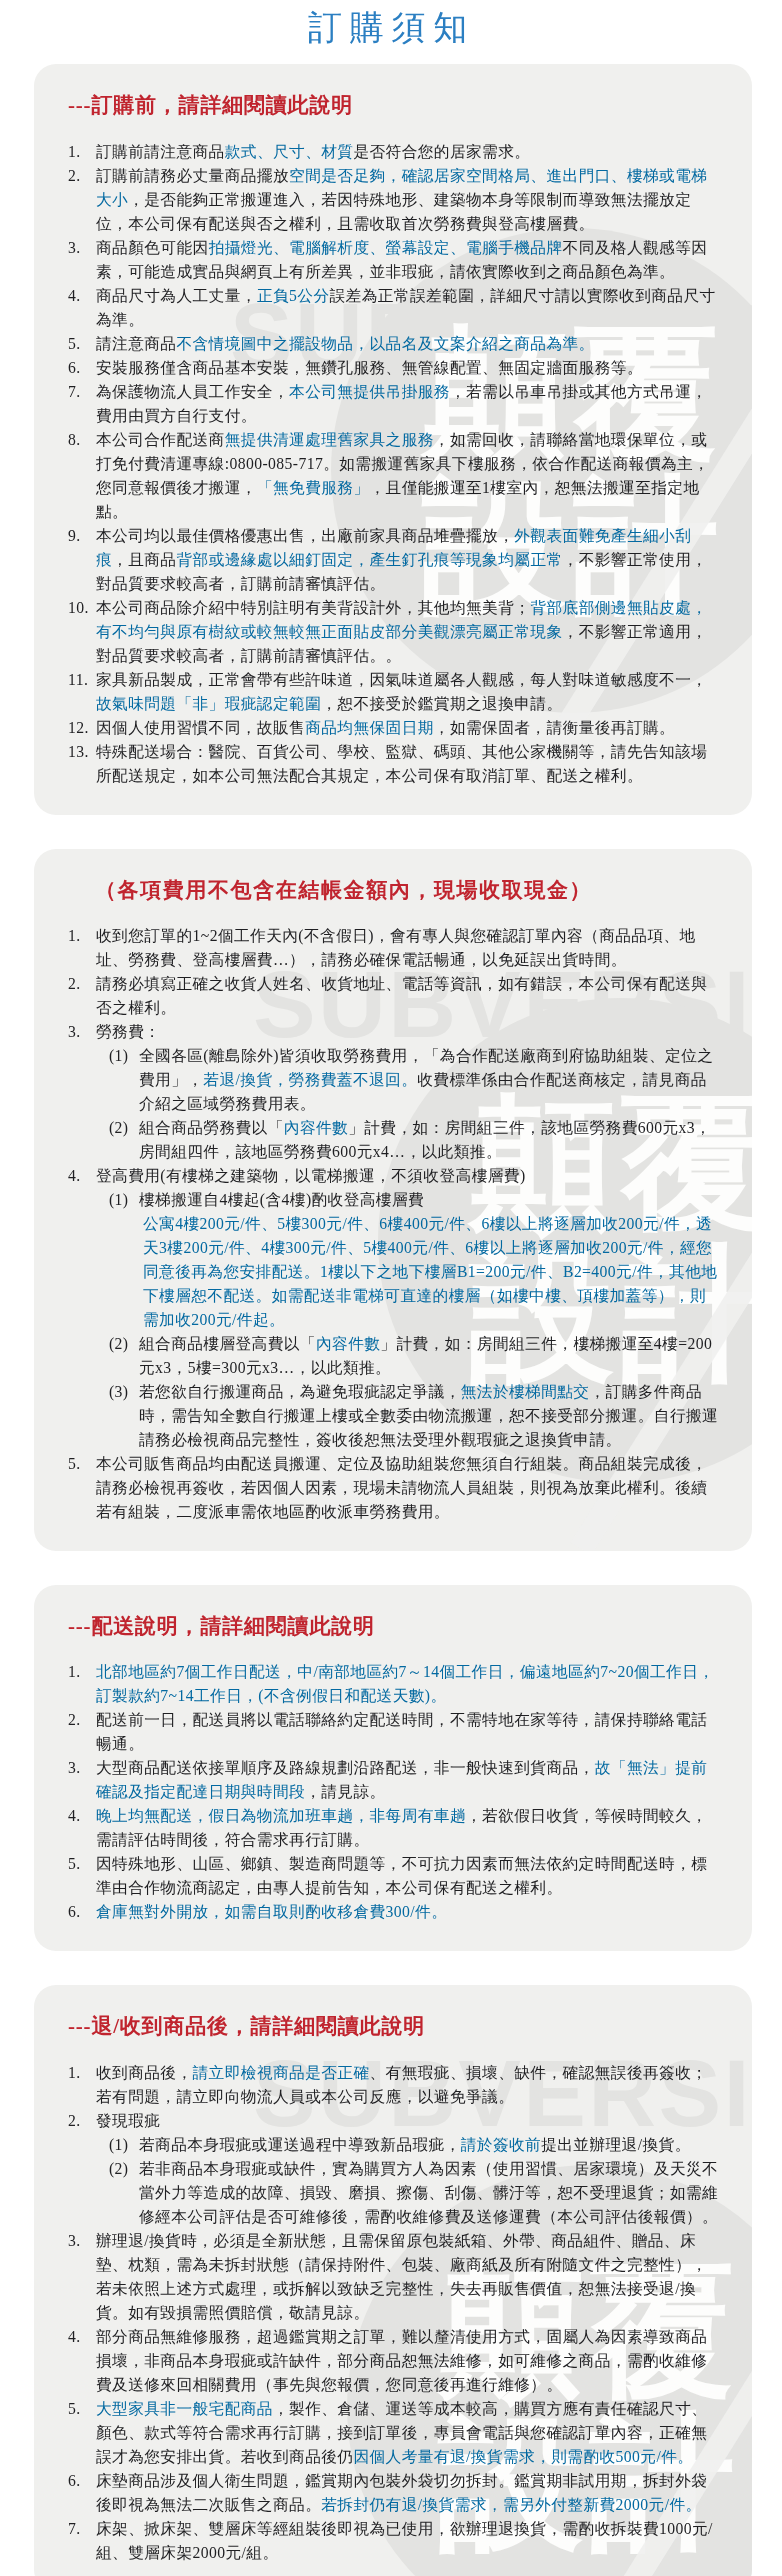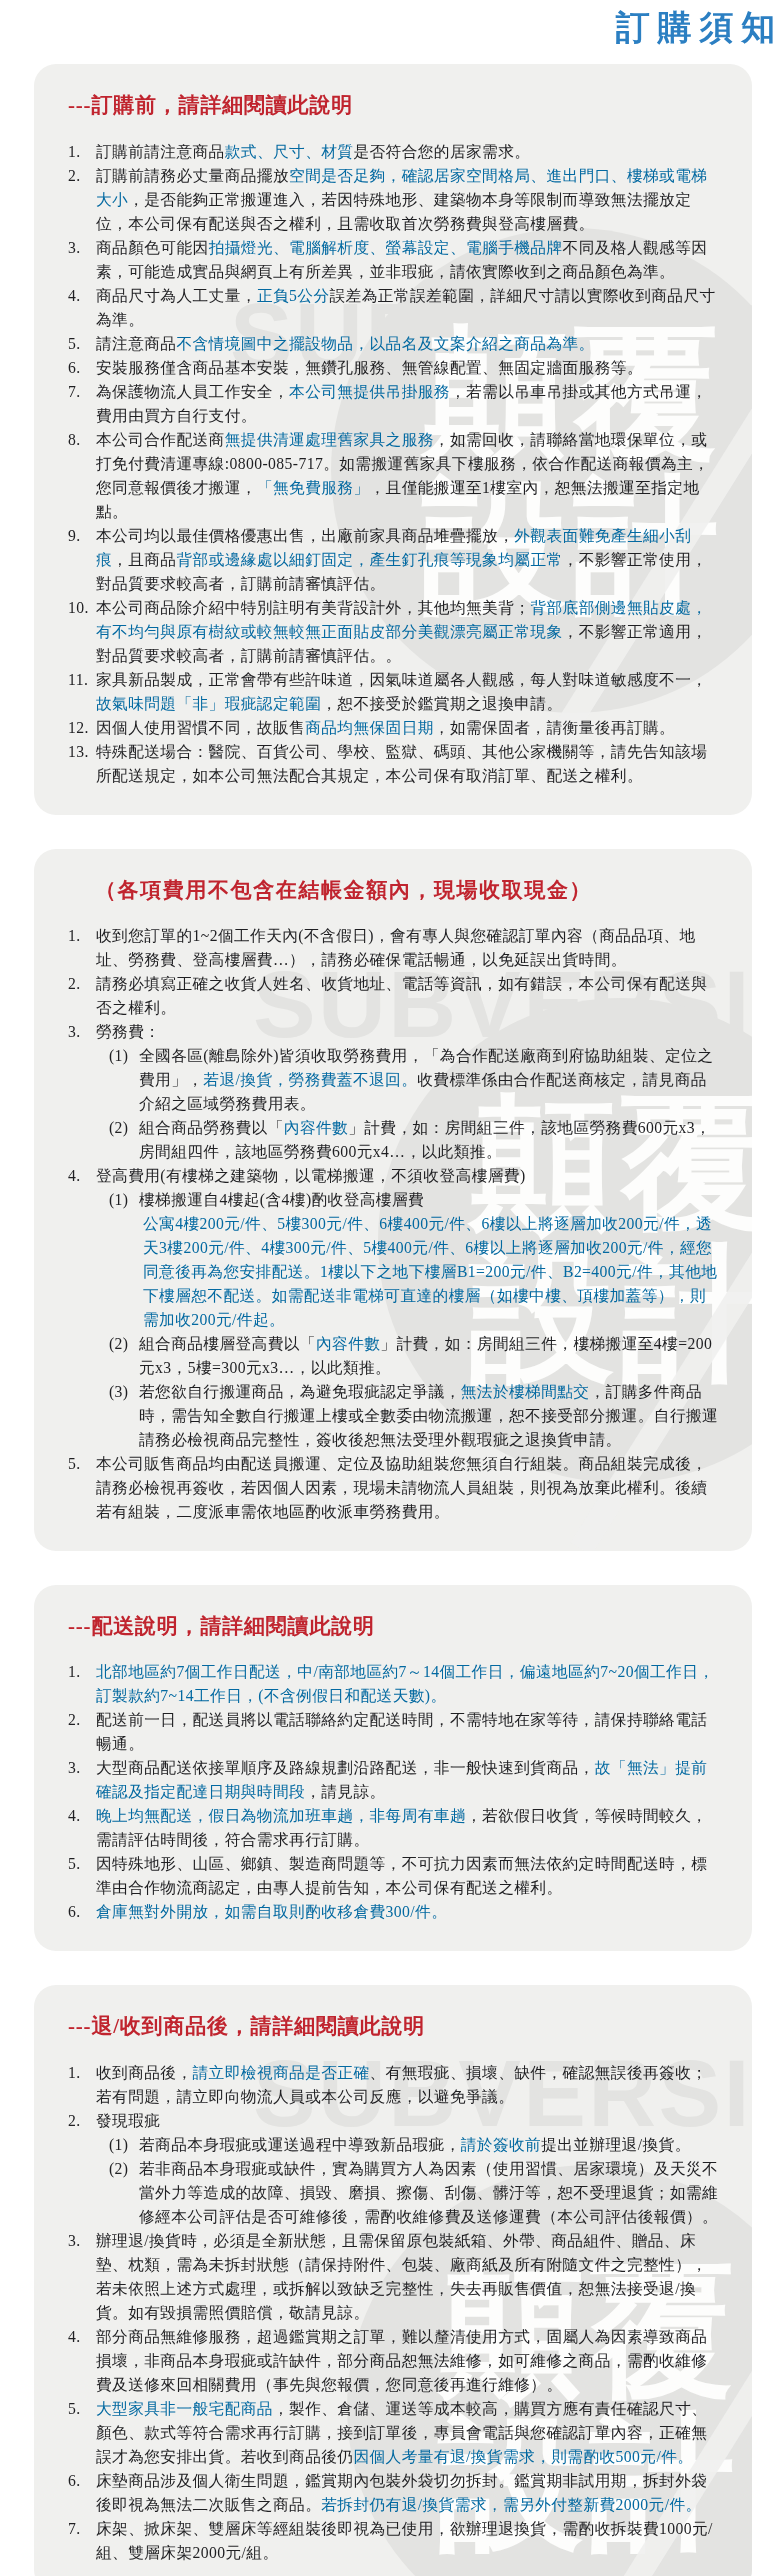--- a/index.html
+++ b/index.html
@@ -1,19 +1,19 @@
 <!DOCTYPE html>
 <html lang="zh-Hant" style="font-size:12.5px"><head>
 <meta charset="utf-8">
 <style>
   html,body{margin:0;padding:0;background:#ffffff;}
   body{width:783px;font-family:"Liberation Serif","DejaVu Serif",serif;color:#1f1f22;}
   .page{width:783px;min-height:2576px;box-sizing:border-box;padding-top:4.7px;}
   .page-title{
-    text-align:right;color:#2b7fc2;font-size:34px;font-weight:700;
+    text-align:center;color:#2b7fc2;font-size:34px;font-weight:400;
     letter-spacing:7.8px;margin:3.1px 0 15.7px 0;line-height:1.2;
   }
   .box{
     position:relative;overflow:hidden;background:#f0f0ee;border-radius:22px;
     margin:0 31px 34px 34px;padding:28px 31px 27px 34px;box-sizing:border-box;
   }
   .content{position:relative;z-index:1;}
   .sec-head{margin-bottom:20.4px;}
   .sec-header,.sec-sub{color:#c0242e;font-size:21px;line-height:27px;font-weight:600;letter-spacing:0.8px;}
   .sec-sub{padding-left:27px;letter-spacing:1.6px;}

